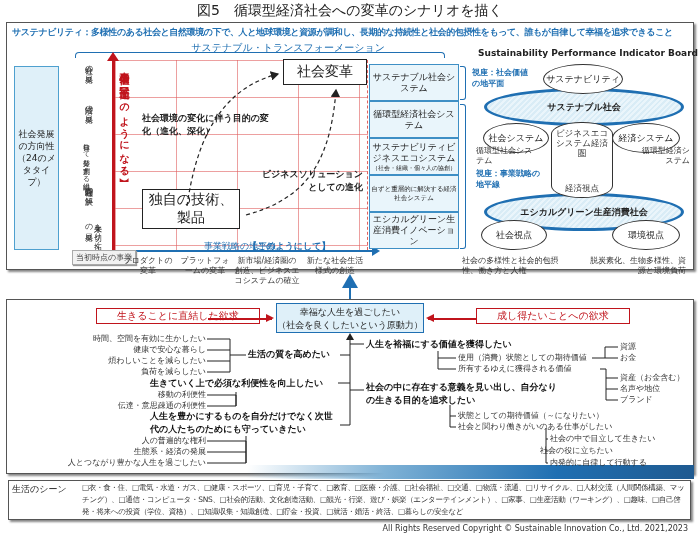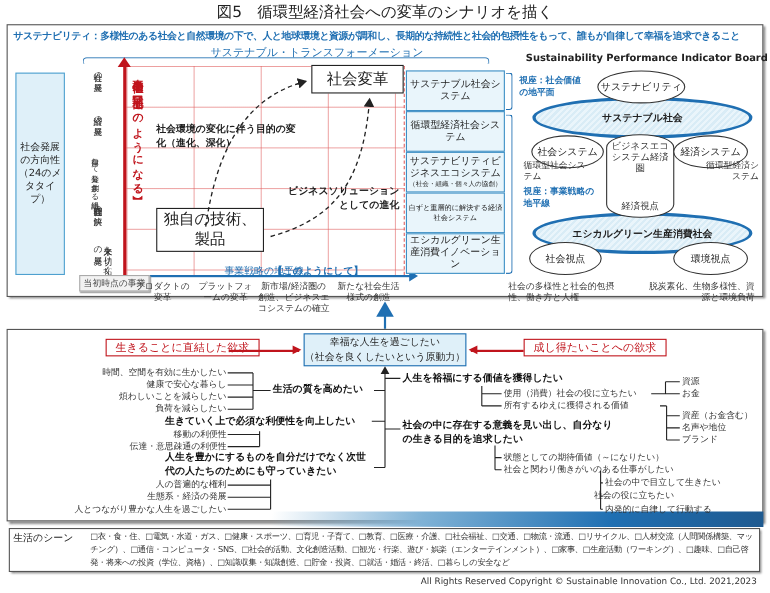--- a/index.html
+++ b/index.html
@@ -36,21 +36,21 @@
   .bracket { border: 1.5px solid #1f6fb2; border-left: none; border-radius: 0 3px 3px 0; }
   .seat { font-size: 8px; font-weight: bold; color: #1f6fb2; line-height: 11px; }
   .ellipse { border: 1.5px solid #333; border-radius: 50%; background: #fff; font-size: 9px; text-align: center; display: flex; align-items: center; justify-content: center; }
   .big-ellipse { border: 3px solid #1f6fb2; border-radius: 50%;
     background: repeating-linear-gradient(135deg, #d9ecf6 0 2px, #eaf5fb 2px 4px);
     font-size: 9px; font-weight: bold; text-align: center; display: flex; align-items: center; justify-content: center; }
   .plain9 { font-size: 8px; color: #333; line-height: 10px; }
   .panel-bottom { left: 6px; top: 299px; width: 688px; height: 175px; border: 1.5px solid #555; box-shadow: 2px 2px 2px #888; background: #fff; }
   .wave { left: 6px; top: 465px; width: 688px; height: 14px; background: linear-gradient(100deg, transparent 0 35%, #7fb2d6 55%, #1f6fb2 80%, #1f5a90 100%); border-radius: 0 0 0 60%; }
   .happy { left: 276px; top: 303px; width: 148px; height: 30px; background: #dff0f9; border: 1.5px solid #1f6fb2; font-size: 9px; text-align: center; line-height: 13px; padding-top: 2px; }
-  .red-box { border: 1px solid #c0141c; color: #c0141c; font-size: 10px; padding: 0 8px; background: #fff; }
+  .red-box { border: 1px solid #c0141c; color: #c0141c; font-size: 10px; padding: 0 20px; background: #fff; }
   .red-line { background: #c0141c; height: 2px; }
   .leaf { font-size: 8px; color: #333; white-space: nowrap; line-height: 11px; }
   .mid { font-size: 9px; font-weight: bold; color: #111; white-space: nowrap; line-height: 13px; }
   .scene-box { left: 8px; top: 480px; width: 683px; height: 40px; border: 1px solid #555; box-shadow: 2px 2px 2px #888; background: #fff; }
   .scene-label { left: 12px; top: 483px; font-size: 9px; color: #222; }
   .scene-text { left: 82px; top: 482px; width: 605px; font-size: 7.5px; line-height: 12px; color: #333; letter-spacing: -0.3px; }
   .copyright { right: 12px; top: 524px; font-size: 8px; color: #333; }
   svg.overlay { position: absolute; left: 0; top: 0; pointer-events: none; }
 </style>
 </head>
@@ -189,21 +189,21 @@
 <div class="abs mid" style="left:150px;top:377px;">生きていく上で必須な利便性を向上したい</div>
 <div class="abs leaf" style="right:494px;top:389px;">移動の利便性</div>
 <div class="abs leaf" style="right:494px;top:400px;">伝達・意思疎通の利便性</div>
 
 <div class="abs mid" style="left:150px;top:410px;width:190px;white-space:normal;">人生を豊かにするものを自分だけでなく次世代の人たちのためにも守っていきたい</div>
 <div class="abs leaf" style="right:494px;top:435px;">人の普遍的な権利</div>
 <div class="abs leaf" style="right:494px;top:446px;">生態系・経済の発展</div>
 <div class="abs leaf" style="right:494px;top:457px;">人とつながり豊かな人生を過ごしたい</div>
 
 <div class="abs mid" style="left:366px;top:338px;">人生を裕福にする価値を獲得したい</div>
-<div class="abs leaf" style="left:458px;top:352px;">使用（消費）社会の役に立ちたい</div>
+<div class="abs leaf" style="left:458px;top:352px;">使用（消費）状態としての期待価値</div>
 <div class="abs leaf" style="left:458px;top:363px;">所有するゆえに獲得される価値</div>
 <div class="abs leaf" style="left:620px;top:341px;">資源</div>
 <div class="abs leaf" style="left:620px;top:352px;">お金</div>
 <div class="abs leaf" style="left:620px;top:372px;">資産（お金含む）</div>
 <div class="abs leaf" style="left:620px;top:383px;">名声や地位</div>
 <div class="abs leaf" style="left:620px;top:394px;">ブランド</div>
 
 <div class="abs mid" style="left:366px;top:381px;width:200px;white-space:normal;">社会の中に存在する意義を見い出し、自分なりの生きる目的を追求したい</div>
 <div class="abs leaf" style="left:458px;top:410px;">状態としての期待価値（～になりたい）</div>
 <div class="abs leaf" style="left:458px;top:421px;">社会と関わり働きがいのある仕事がしたい</div>

